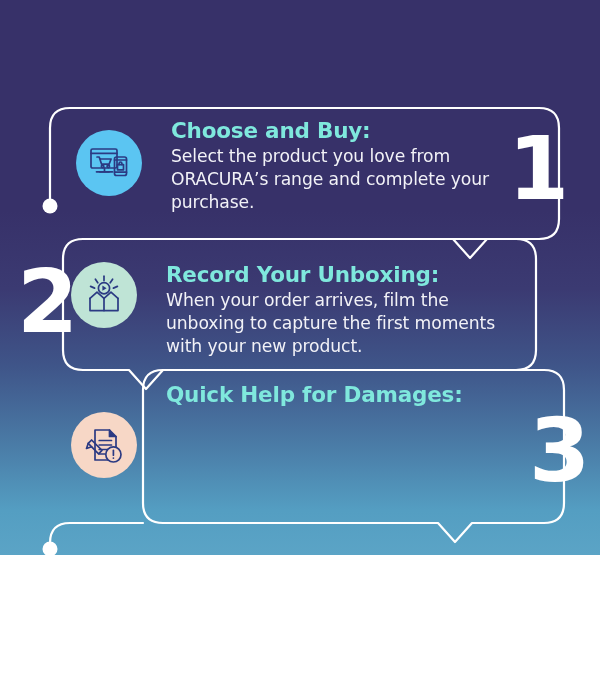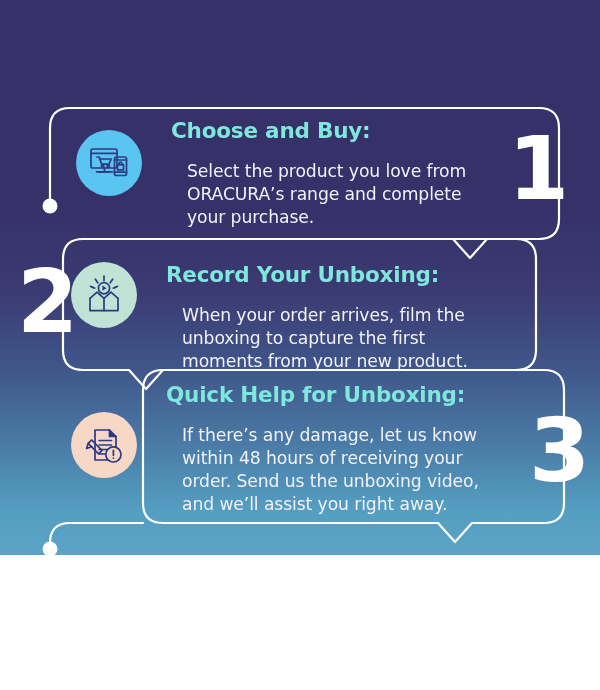--- a/index.html
+++ b/index.html
@@ -54,21 +54,21 @@
     font-weight: bold;
     letter-spacing: -0.2px;
     line-height: 1.16;
     margin: 0 0 1px 0;
     white-space: nowrap;
   }
   .step-body {
     font-size: 17.2px;
     line-height: 1.33;
     color: #f2f2f7;
-    margin: 16px;
+    margin: 0;
     letter-spacing: -0.1px;
   }
   .step-number {
     position: absolute;
     font-size: 88px;
     font-weight: bold;
     color: #ffffff;
     line-height: 1;
     letter-spacing: -2px;
     user-select: none;
@@ -194,21 +194,21 @@
 
           <path d="M8 25.4 v12.2 h28 v-12.2"></path>
           <path d="M8 25.4 l7 -6.2 l7 6.2"></path>
           <path d="M36 25.4 l-7 -6.2 l-7 6.2"></path>
           <line x1="22" y1="25.4" x2="22" y2="37.6"></line>
         </g>
       </svg>
     </div>
     <div class="step-text">
       <div class="step-title" style="color:#7fe8dd;">Record Your Unboxing:</div>
-      <div class="step-body"> When your order arrives, film the unboxing to capture the first moments from your new product.</div>
+      <div class="step-body"> When your order arrives, film the unboxing to capture the first moments with your new product.</div>
     </div>
     <div class="step-number">2</div>
   </div>
 
   <div class="step" id="step-3">
     <div class="step-icon" style="background:#f7d7c6;">
       <svg width="44" height="44" viewBox="0 0 44 44" xmlns="http://www.w3.org/2000/svg">
         <g fill="none" stroke="#2b3a83" stroke-width="1.7" stroke-linecap="round" stroke-linejoin="round">
 
           <path d="M13 7 h14.5 l6.5 6.5 v23.5 h-21 z"></path>
@@ -221,19 +221,18 @@
           <path d="M6.2 20.4 l3.4 -3.4 l10.4 10.4 l-3.4 3.4 z"></path>
           <path d="M6.2 20.4 l-1.7 5.1 l5.1 -1.7"></path>
 
           <circle cx="31.4" cy="31.4" r="7.6" fill="#f7d7c6"></circle>
           <line x1="31.4" y1="27.4" x2="31.4" y2="32.2"></line>
           <circle cx="31.4" cy="35.1" r="0.9" fill="#2b3a83" stroke="none"></circle>
         </g>
       </svg>
     </div>
     <div class="step-text">
-      <div class="step-title" style="color:#7fe8dd;">Quick Help for Unboxing:</div>
-      <div class="step-body">If there’s any damage, let us know within 48 hours of receiving your order. Send us the unboxing video, and we’ll assist you right away.</div>
+      <div class="step-title" style="color:#7fe8dd;">Quick Help for Damages:</div>
     </div>
     <div class="step-number">3</div>
   </div>
 
 </div>
 
 </body></html>

